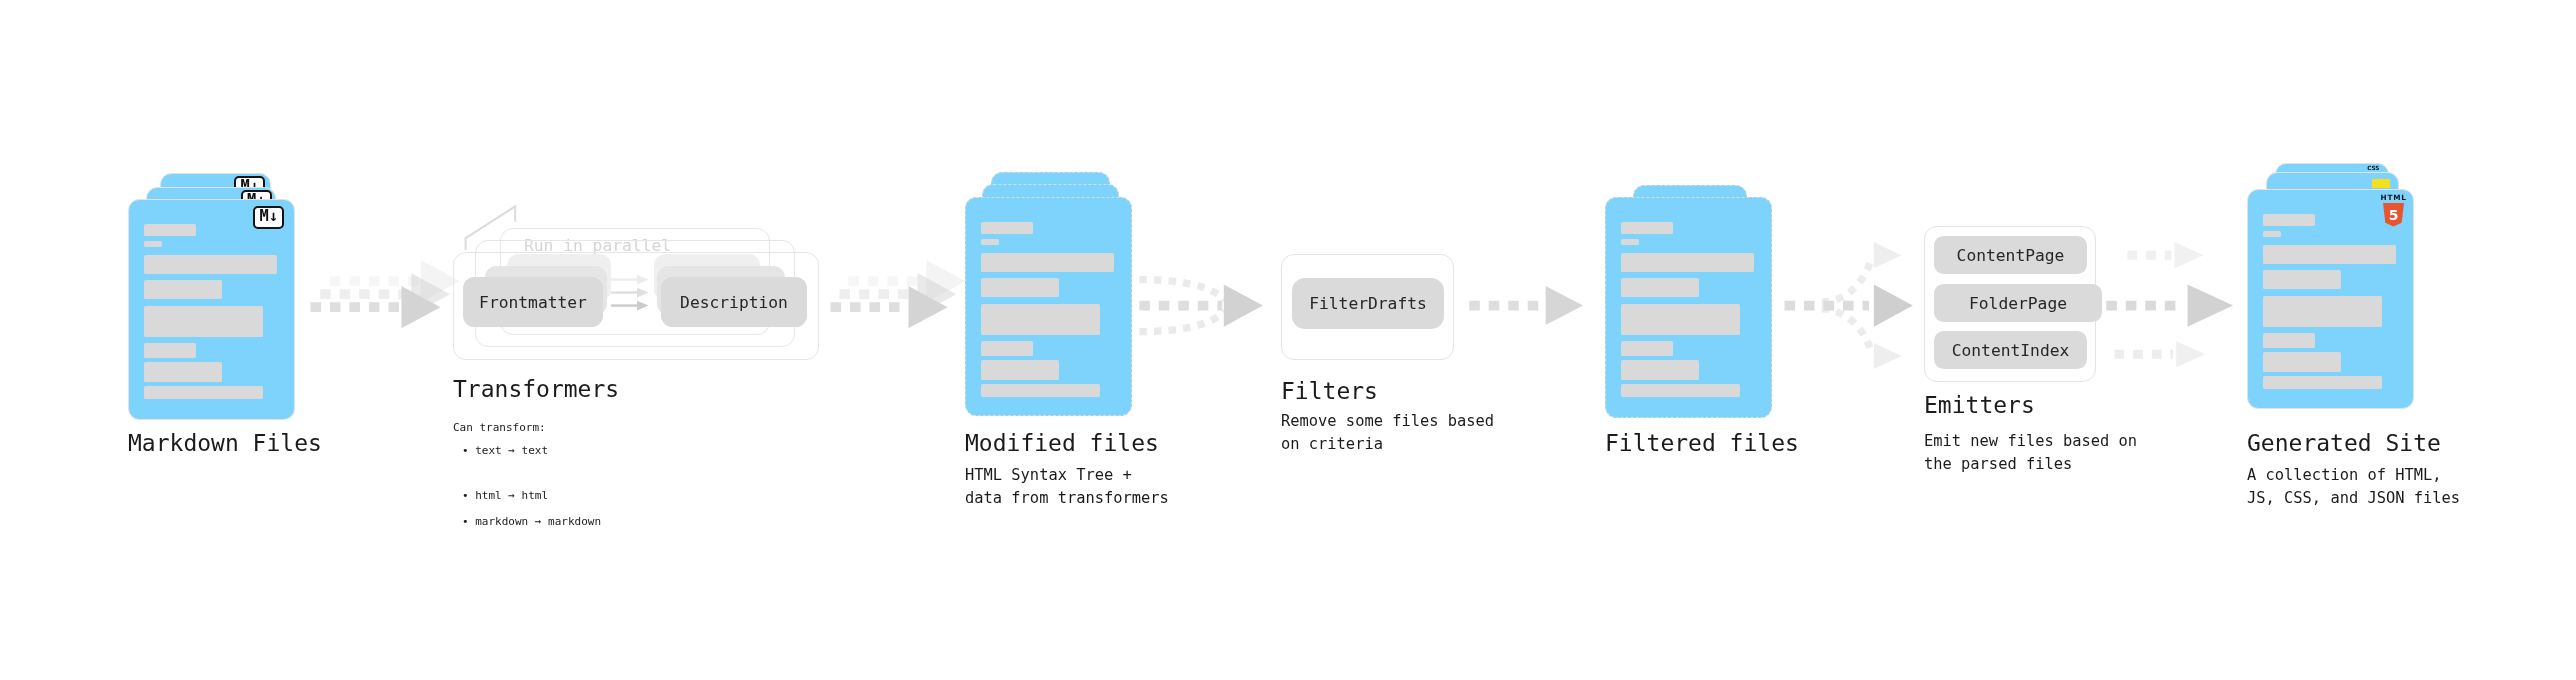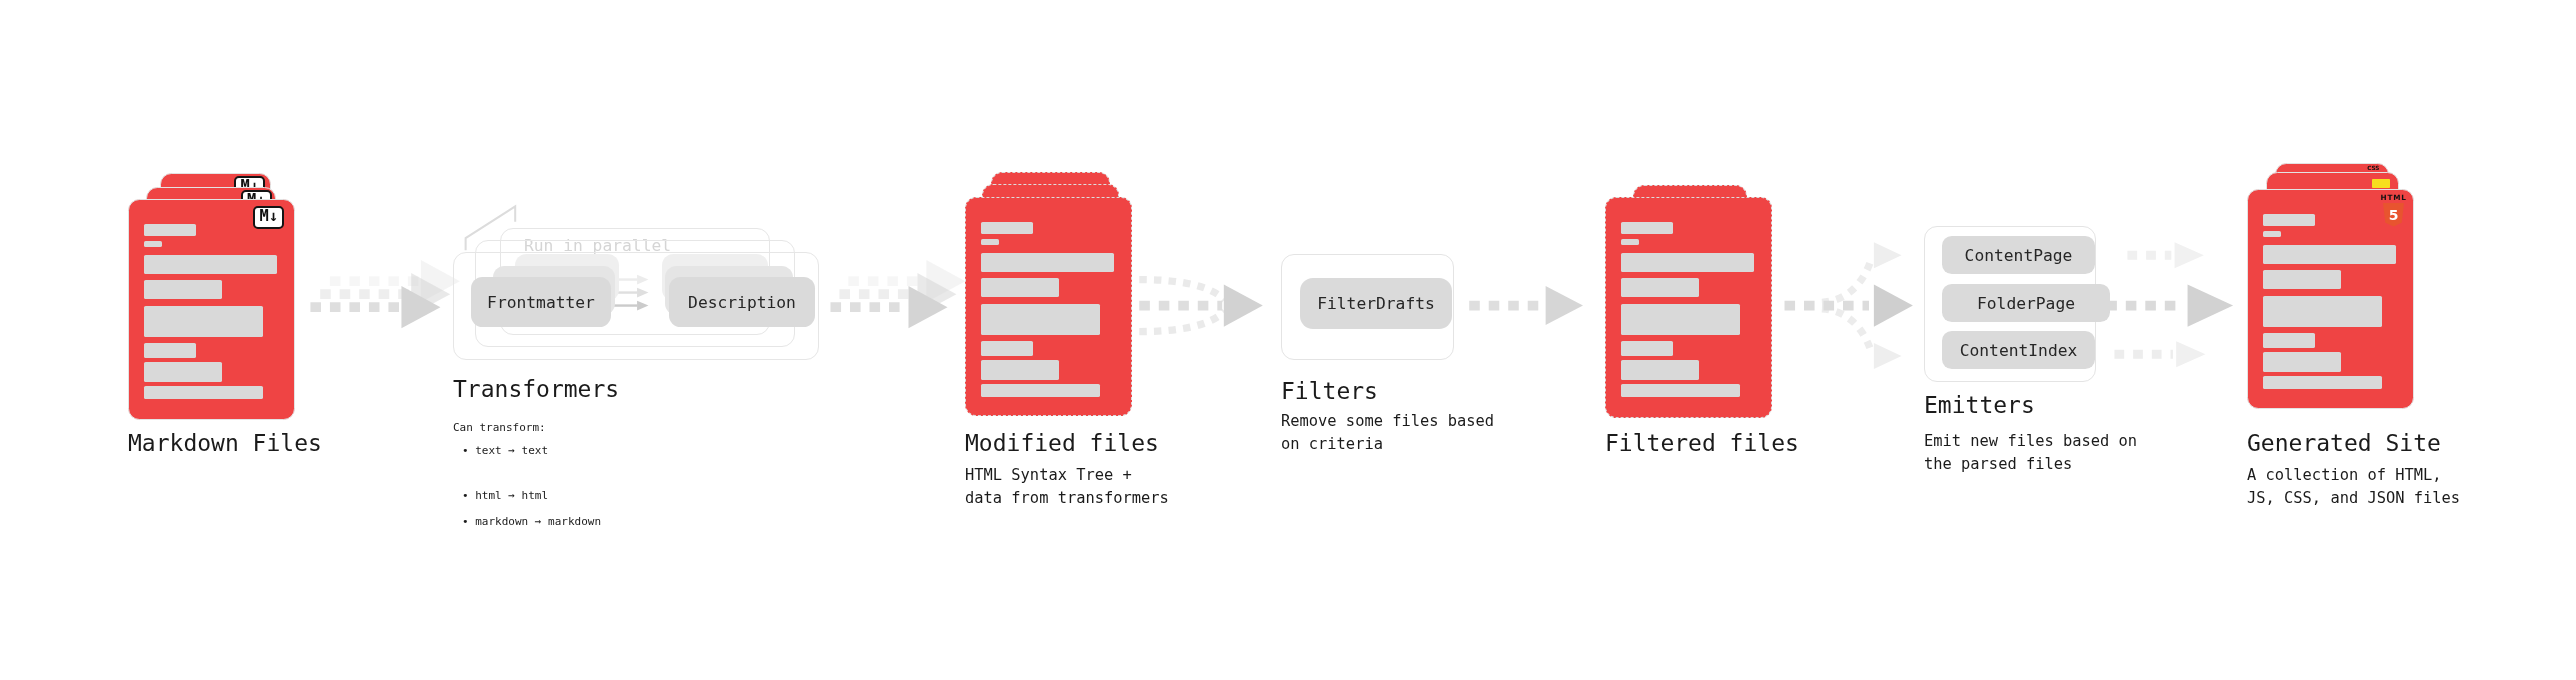--- a/index.html
+++ b/index.html
@@ -1,40 +1,40 @@
 <!DOCTYPE html>
 <html style="font-size:13px"><head>
 <meta charset="utf-8">
 <style>
   html,body{margin:0;padding:0;background:#ffffff;}
   body{width:2576px;height:681px;overflow:hidden;}
   .canvas{position:relative;width:2576px;height:681px;background:#ffffff;
           font-family:"DejaVu Sans Mono","Liberation Mono",monospace;color:#1f1f1f;}
   
-  .card{position:absolute;background:#ef4444;border:1.6px solid #e3e3e3;border-radius:11.4px;box-sizing:border-box;}
+  .card{position:absolute;background:#7dd3fc;border:1.6px solid #e3e3e3;border-radius:11.4px;box-sizing:border-box;}
   .card.dashed{border:1.6px dashed #dcdcdc;}
   .bar{position:absolute;background:#d9d9d9;border-radius:1.6px;}
   .b1{left:15.4px;top:24.4px;width:52px;height:11.4px}
   .b2{left:15.4px;top:41px;width:18px;height:5.7px}
   .b3{left:15.4px;top:55px;width:133px;height:18.7px}
   .b4{left:15.4px;top:80px;width:78px;height:18.7px}
   .b5{left:15.4px;top:106px;width:119px;height:31px}
   .b6{left:15.4px;top:143px;width:52px;height:14.6px}
   .b7{left:15.4px;top:162px;width:78px;height:19.5px}
   .b8{left:15.4px;top:186px;width:119px;height:13px}
   
   .stage-label{position:absolute;font-size:23px;font-weight:500;color:#1b1b1b;white-space:nowrap;}
   .stage-sub{position:absolute;font-size:15.4px;line-height:23px;color:#1b1b1b;white-space:pre-line;}
   .bullet-line{position:absolute;font-size:11px;line-height:23px;color:#1b1b1b;white-space:nowrap;}
   .annotation{position:absolute;font-size:16.3px;color:#d5d5d5;white-space:nowrap;}
   
   .frame{position:absolute;border:1.6px solid #e6e6e6;border-radius:13px;box-sizing:border-box;background:transparent;}
   .frame.white{background:#ffffff;border-color:#e4e4e4;}
   .pill{position:absolute;background:#dadada;border-radius:11.4px;display:flex;align-items:center;justify-content:center;
-        font-size:16.3px;color:#262626;box-sizing:border-box;white-space:nowrap;margin-left:8px;}
+        font-size:16.3px;color:#262626;box-sizing:border-box;white-space:nowrap;}
   .pill.ghost1{background:#e5e5e5;}
   .pill.ghost2{background:#efefef;}
   .pill.emit{border-radius:9.8px;}
   
   .md-badge{position:absolute;border:2.4px solid #141414;border-radius:4.9px;background:#ffffff;color:#111111;
             font-weight:bold;font-size:15.4px;line-height:1;padding:1.6px 4.1px 2.4px;}
   .html5-badge{position:absolute;width:26px;text-align:center;}
   .h5-word{font-size:7.3px;font-weight:bold;letter-spacing:0.8px;color:#111;
            font-family:"DejaVu Sans","Liberation Sans",sans-serif;line-height:1;}
   .h5-shield{width:21px;height:23.6px;margin:1.6px auto 0;background:#e8542f;

